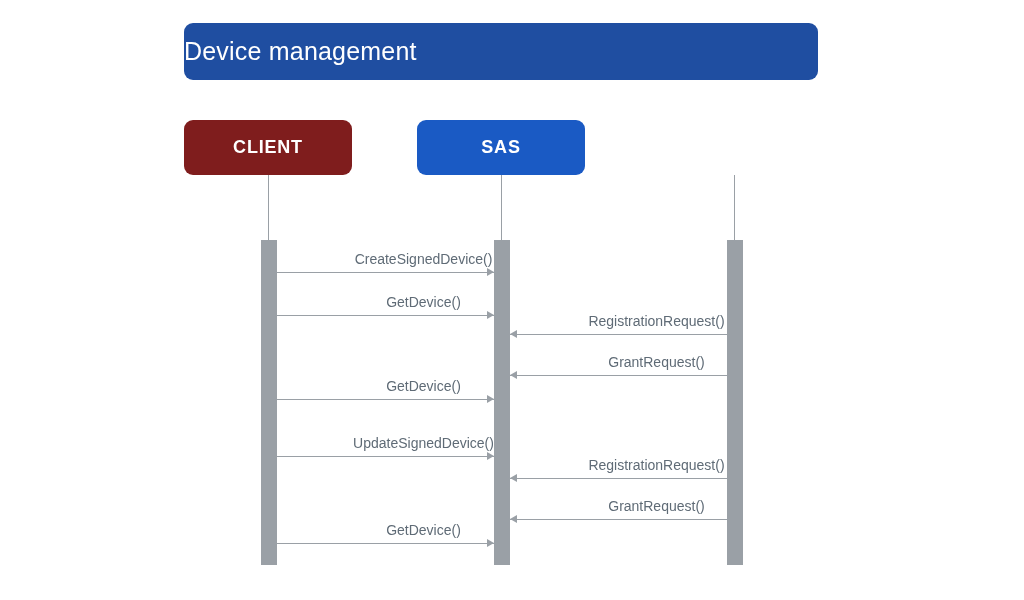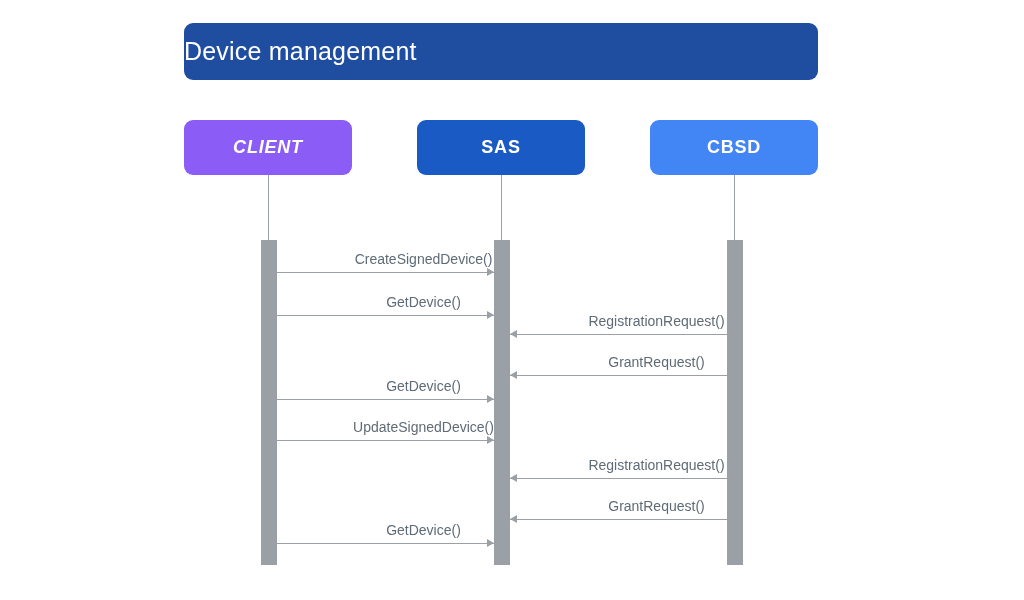--- a/index.html
+++ b/index.html
@@ -119,31 +119,28 @@
 </style>
 </head>
 <body>
 
 <div id="diagram">
 
   <div class="title-box">
     <span class="title-text">Device management</span>
   </div>
 
-  <div class="participant" style="left:184px; background:#8b5cf6;font-style:italic;">
+  <div class="participant" style="left:184px; background:#7f1d1d;">
     <span class="participant-label">CLIENT</span>
   </div>
 
   <div class="participant" style="left:417px; background:#1a5ac4;">
     <span class="participant-label">SAS</span>
   </div>
 
-  <div class="participant" style="left:650px; background:#4285f4;">
-    <span class="participant-label">CBSD</span>
-  </div>
 
   <div class="lifeline" style="left:268px; height:65px;"></div>
   <div class="lifeline" style="left:501px; height:65px;"></div>
   <div class="lifeline" style="left:734px; height:65px;"></div>
 
   <div class="activation" style="left:261px; top:240px; height:325px;"></div>
   <div class="activation" style="left:494px; top:240px; height:325px;"></div>
   <div class="activation" style="left:727px; top:240px; height:325px;"></div>
 
   <div class="message dir-right" style="left:277px; top:272px; width:217px;">
@@ -169,21 +166,21 @@
     <div class="arrow-head"></div>
     <div class="msg-label">GrantRequest()</div>
   </div>
 
   <div class="message dir-right" style="left:277px; top:399px; width:217px;">
     <div class="msg-line"></div>
     <div class="arrow-head"></div>
     <div class="msg-label">GetDevice()</div>
   </div>
 
-  <div class="message dir-right" style="left:277px; top:440px; width:217px;">
+  <div class="message dir-right" style="left:277px; top:456px; width:217px;">
     <div class="msg-line"></div>
     <div class="arrow-head"></div>
     <div class="msg-label">UpdateSignedDevice()</div>
   </div>
 
   <div class="message dir-left" style="left:510px; top:478px; width:217px;">
     <div class="msg-line"></div>
     <div class="arrow-head"></div>
     <div class="msg-label">RegistrationRequest()</div>
   </div>

